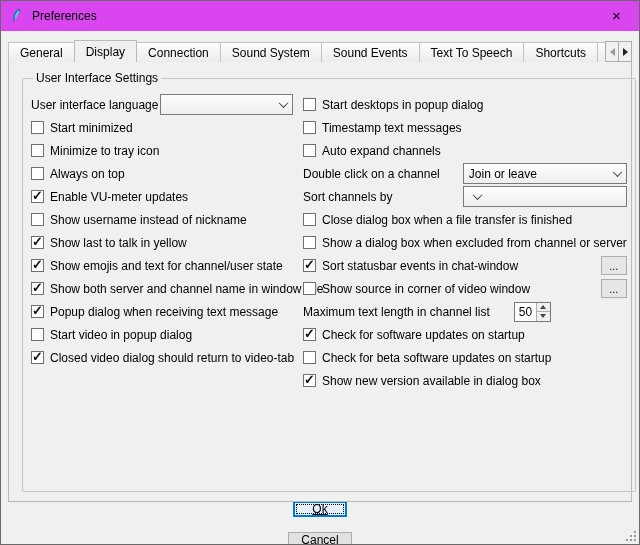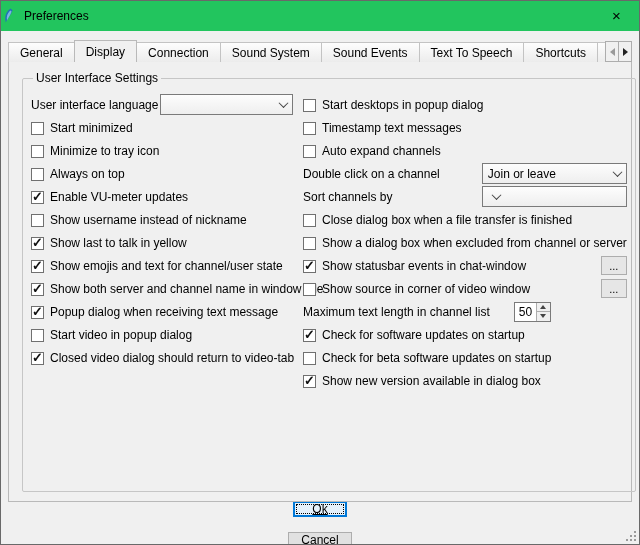--- a/index.html
+++ b/index.html
@@ -12,22 +12,23 @@
   }
   .window {
     position: relative;
     width: 640px; height: 545px;
     border: 1px solid #696969;
     background: #f0f0f0;
     overflow: hidden;
   }
   
   .titlebar {
-    height: 30px; background: #22c55e;
+    height: 30px; background: #d946ef;
     display: flex; align-items: center;
+    padding-left: 8px;
   }
   .app-icon { width: 16px; height: 16px; margin-right: 7px; flex: 0 0 auto; }
   .title-text { flex: 1; font-size: 12px; color: #000; }
   .close-btn {
     width: 45px; height: 30px; border: 0; background: transparent;
     font-size: 15px; line-height: 30px; text-align: center; color: #000;
     font-family: "Liberation Sans", sans-serif; cursor: default;
   }
   
   .tabbar {
@@ -93,21 +94,21 @@
   }
   .cols { display: flex; gap: 10px; padding-top: 2px; }
   .col-left { width: 262px; flex: 0 0 auto; }
   .col-right { flex: 1; min-width: 0; }
   .row {
     height: 23px; display: flex; align-items: center;
     white-space: nowrap;
   }
   .row.between { justify-content: space-between; }
   
-  .cb { display: flex; align-items: flex-end; gap: 6px; cursor: default; }
+  .cb { display: flex; align-items: center; gap: 6px; cursor: default; }
   .box {
     width: 13px; height: 13px; flex: 0 0 auto;
     background: #fff; border: 1px solid #707070;
     position: relative;
   }
   .box[data-checked="true"]::after {
     content: "✓";
     position: absolute; left: 0px; top: -3px;
     font-size: 13px; font-weight: bold; color: #111;
   }
@@ -122,21 +123,21 @@
   .combo-arrow {
     width: 17px; height: 100%; flex: 0 0 auto;
     display: flex; align-items: center; justify-content: center;
   }
   .chev {
     width: 7px; height: 7px;
     border-right: 1.6px solid #444; border-bottom: 1.6px solid #444;
     transform: rotate(45deg) translate(-1px,-1px);
   }
   .combo.w133 { width: 133px; }
-  .combo.w145 { width: 145px; }
+  .combo.w145 { width: 164px; }
   
   .spin {
     width: 37px; height: 20px; border: 1px solid #7a7a7a; background: #fff;
     display: flex; margin-left: 24px;
   }
   .spin-val { flex: 1; padding: 2px 0 0 4px; }
   .spin-btns { width: 14px; display: flex; flex-direction: column; }
   .spin-up, .spin-dn {
     flex: 1; background: #f0f0f0; border-left: 1px solid #adadad;
     display: flex; align-items: center; justify-content: center;
@@ -337,21 +338,21 @@
           <div class="row">
               <label class="cb">
                 <span class="box" data-checked="false"></span>
                 <span>Show a dialog box when excluded from channel or server</span>
               </label>
             </div>
 
           <div class="row between">
             <label class="cb">
                 <span class="box" data-checked="true"></span>
-                <span>Show statusbar events in chat-window</span>
+                <span>Sort statusbar events in chat-window</span>
               </label>
             <button class="dots-btn">...</button>
           </div>
 
           <div class="row between">
             <label class="cb">
                 <span class="box" data-checked="false"></span>
                 <span>Show source in corner of video window</span>
               </label>
             <button class="dots-btn">...</button>

